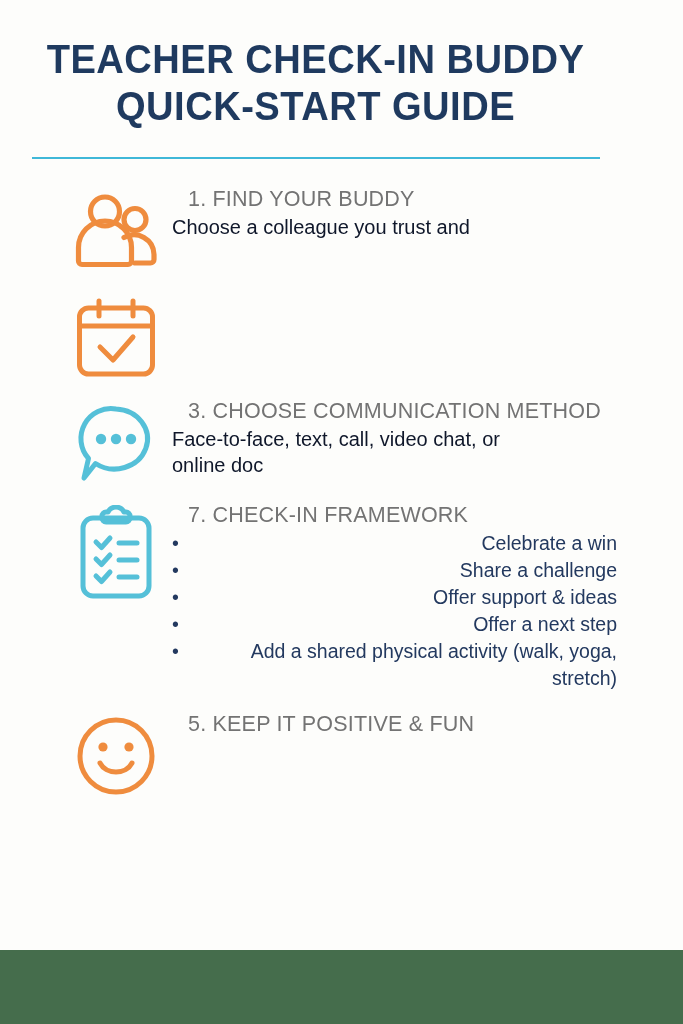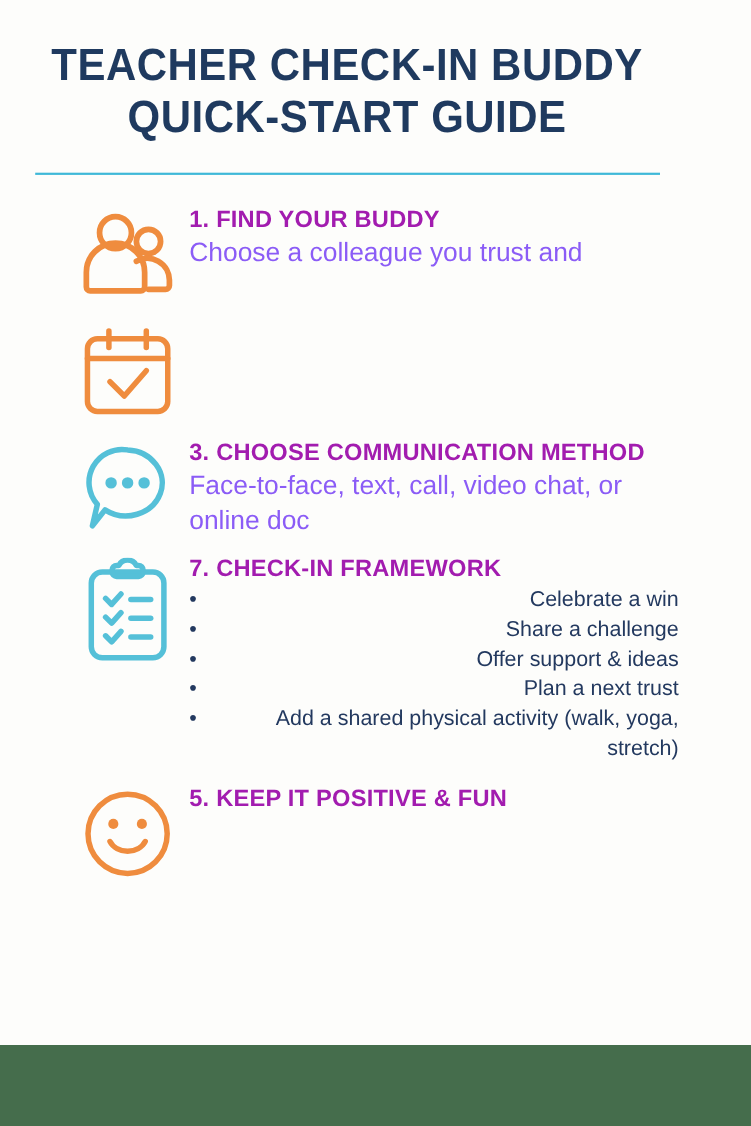--- a/index.html
+++ b/index.html
@@ -66,30 +66,30 @@
     display: flex;
     align-items: flex-start;
     justify-content: center;
     padding-top: 4px;
   }
   .step-body {
     flex: 1 1 auto;
     padding-top: 2px;
   }
   .step-heading {
-    color: #a21caf;
+    color: #737373;
     font-size: 21.5px;
-    font-weight: bold;
+    font-weight: normal;
     letter-spacing: 0.2px;
     line-height: 1.14;
-    margin: 0 0 3px 0;
+    margin: 0 0 3px 16px;
   }
   .step-desc {
-    color: #8b5cf6;
-    font-size: 24px;
+    color: #0f172a;
+    font-size: 20px;
     line-height: 1.3;
     margin: 0;
   }
   .step-desc .dline {
     display: block;
   }
   .bullets {
     list-style: none;
     margin: 0;
     padding: 0;
@@ -206,21 +206,21 @@
             <path d="M42 72 H60"></path>
           </g>
         </svg>
       </div>
       <div class="step-body">
         <p class="step-heading">7. CHECK-IN FRAMEWORK</p>
         <ul class="bullets">
           <li>Celebrate a win</li>
           <li>Share a challenge</li>
           <li>Offer support &amp; ideas</li>
-          <li>Plan a next trust</li>
+          <li>Offer a next step</li>
           <li>Add a shared physical activity (walk, yoga, stretch)</li>
         </ul>
       </div>
     </div>
 
     <div class="step step-5">
       <div class="step-icon">
         <svg width="84" height="84" viewBox="0 0 84 84">
           <circle cx="42" cy="42" r="36" fill="none" stroke="#ef8c3e" stroke-width="5"></circle>
           <circle cx="29" cy="33" r="4.6" fill="#ef8c3e"></circle>

